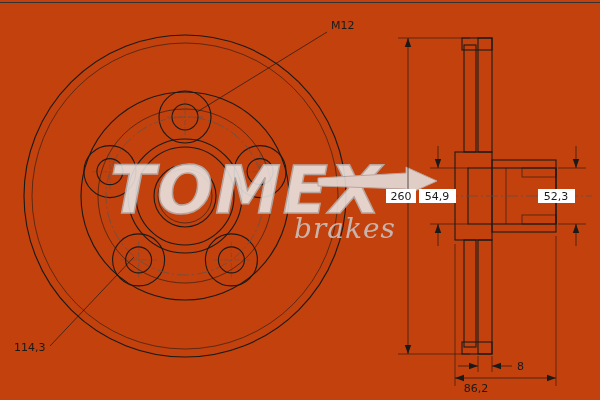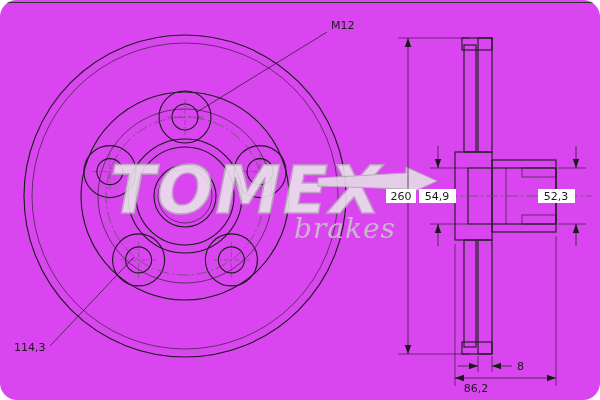--- a/index.html
+++ b/index.html
@@ -1,17 +1,17 @@
 <!DOCTYPE html>
 <html><head>
 <meta charset="utf-8">
 <style>
   html,body{margin:0;padding:0;background:#ffffff;}
-  .sheet{position:relative;width:600px;height:400px;background:#d946ef;overflow:hidden;
-         font-family:"DejaVu Sans", sans-serif;border-radius:17px;}
+  .sheet{position:relative;width:600px;height:400px;background:#c2410c;overflow:hidden;
+         font-family:"DejaVu Sans", sans-serif;}
   svg{display:block;}
   svg text{font-family:"DejaVu Sans", sans-serif;font-size:11px;fill:#1a1a1a;}
   .wm-brand{font-size:66px;font-weight:bold;font-style:italic;letter-spacing:2px;
             fill:#ececec;stroke:#b7b7b7;stroke-width:1.5;}
   .wm-sub{font-family:"DejaVu Serif", serif;font-style:italic;font-size:28px;
           fill:#c9c9c9;stroke:none;letter-spacing:1px;}
   .thin{stroke:#1a1a1a;stroke-width:0.6;fill:none;}
   .med{stroke:#1a1a1a;stroke-width:1.1;fill:none;}
   .dim{stroke:#1a1a1a;stroke-width:0.7;fill:none;}
   .cl{stroke:#555;stroke-width:0.7;fill:none;stroke-dasharray:12 3 2 3;}

